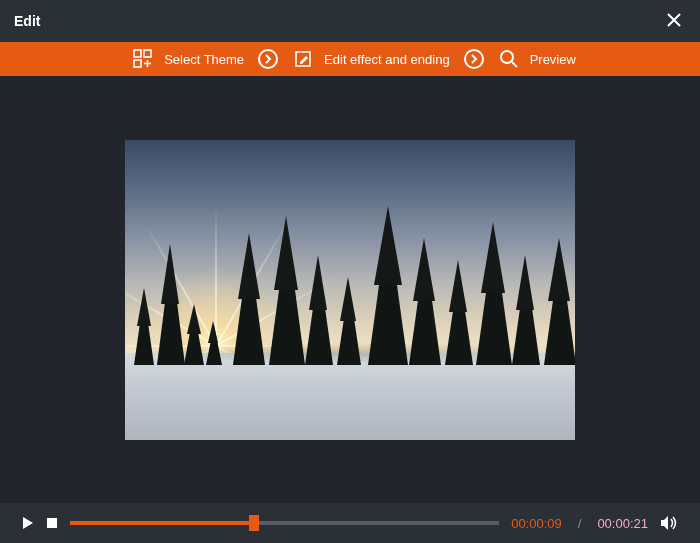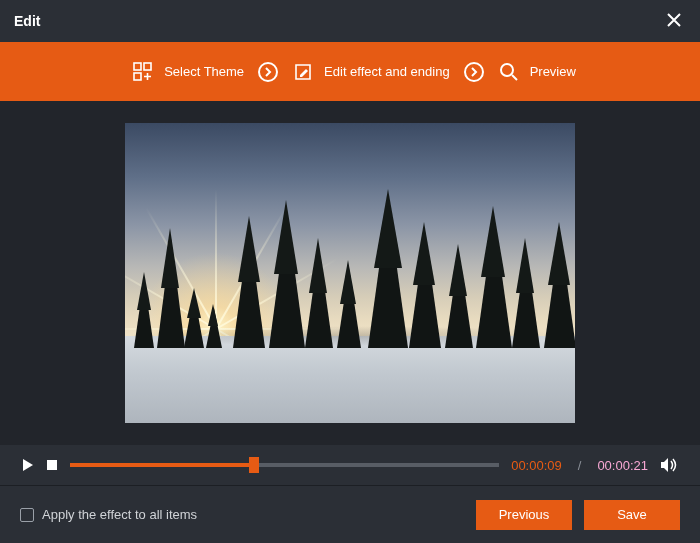--- a/index.html
+++ b/index.html
@@ -32,21 +32,21 @@
     font-weight: 600;
   }
   .close-btn {
     color: #fff;
     font-size: 18px;
     cursor: pointer;
     width: 24px;
     text-align: center;
   }
   .steps {
-    height: 59px;
+    height: 34px;
     background: #e65b14;
     display: flex;
     align-items: center;
     justify-content: center;
     gap: 14px;
     color: #fff;
     font-size: 13px;
     padding-left: 8px;
   }
   .step {
@@ -347,24 +347,14 @@
     <span class="duration">00:00:21</span>
     <div class="vol-btn">
       <svg width="18" height="16" viewBox="0 0 18 16" fill="#fff">
         <path d="M1 5 h3 l4 -4 v14 l-4 -4 h-3 z"></path>
         <path d="M11 4 q3 4 0 8" fill="none" stroke="#fff" stroke-width="1.5"></path>
         <path d="M13 2 q5 6 0 12" fill="none" stroke="#fff" stroke-width="1.5"></path>
       </svg>
     </div>
   </div>
 
-  <div class="footer">
-    <label class="apply">
-      <span class="checkbox"></span>
-      <span>Apply the effect to all items</span>
-    </label>
-    <div class="footer-btns">
-      <button class="btn">Previous</button>
-      <button class="btn">Save</button>
-    </div>
-  </div>
 
 </div>
 
 </body></html>

